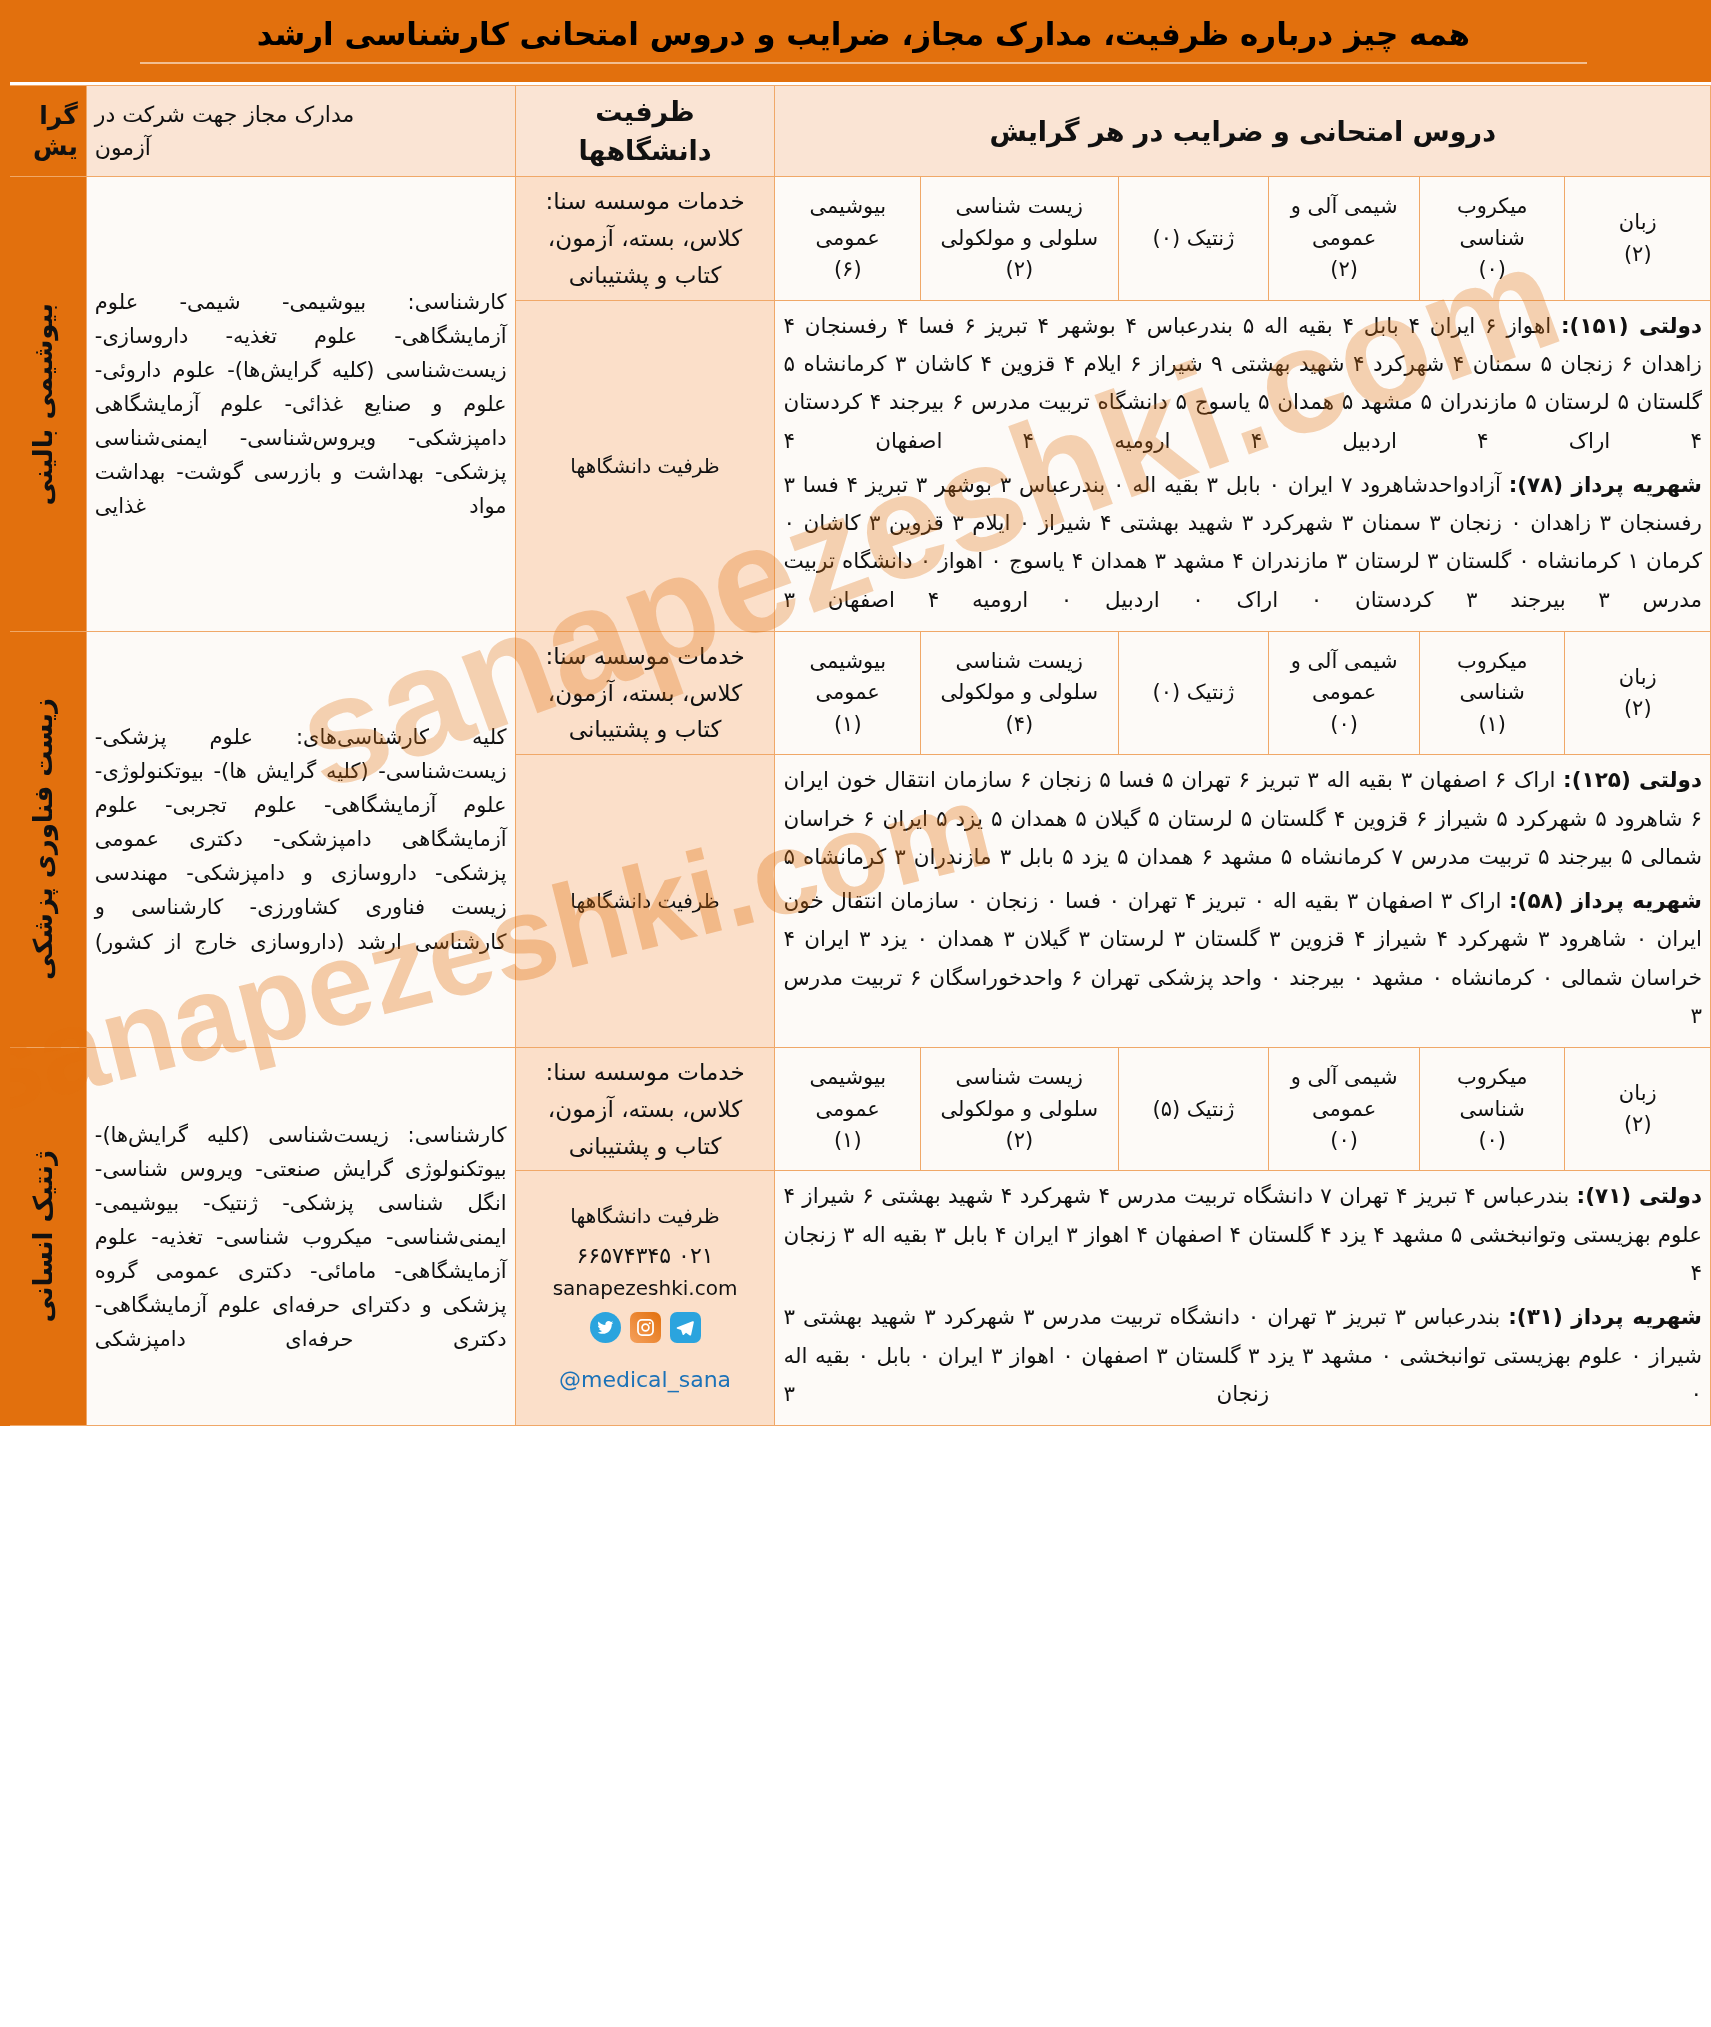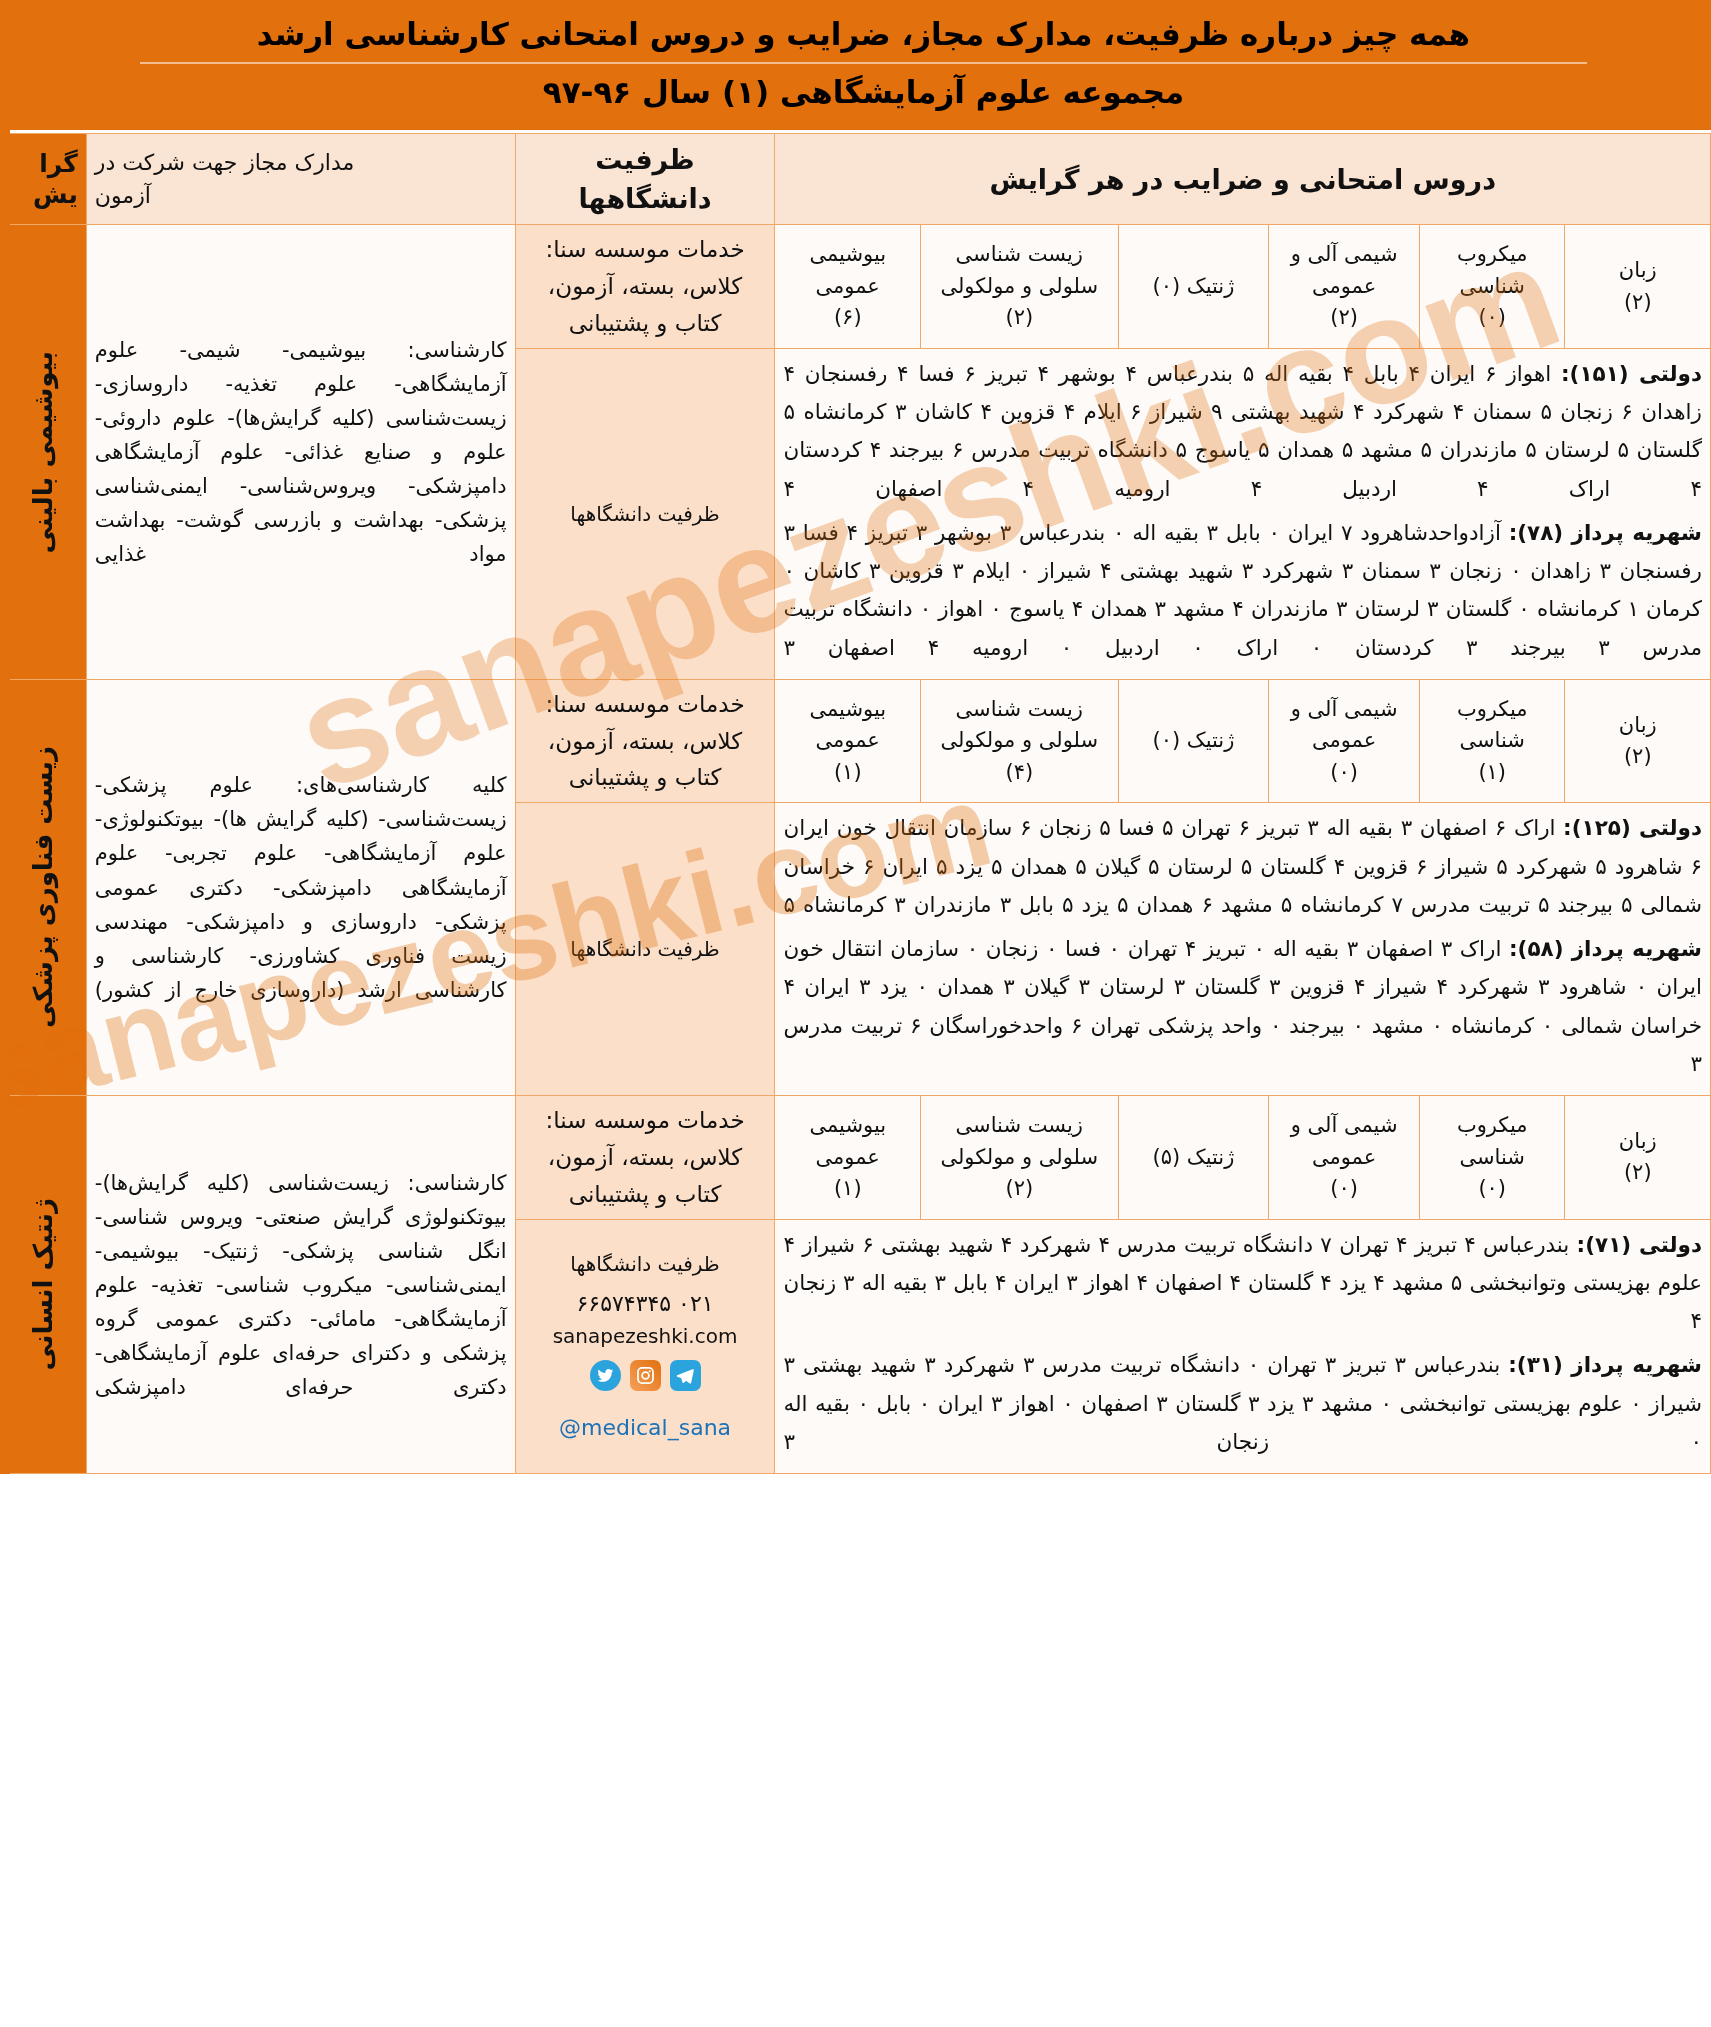--- a/index.html
+++ b/index.html
@@ -235,21 +235,20 @@
 </head>
 <body>
 
 <div class="sheet">
 
   <div class="left-stripe"></div>
 
   <div class="banner">
     <div class="banner-line">همه چیز درباره ظرفیت، مدارک مجاز، ضرایب و دروس امتحانی کارشناسی ارشد</div>
     <div class="banner-sep"></div>
-    <div class="banner-line">مجموعه علوم آزمایشگاهی (۱) سال ۹۶-۹۷</div>
   </div>
 
   <table class="main">
     <colgroup>
       <col class="c-lang">
         <col class="c-micro">
         <col class="c-chem">
         <col class="c-gen">
       <col class="c-bio">
         <col class="c-biochem">

